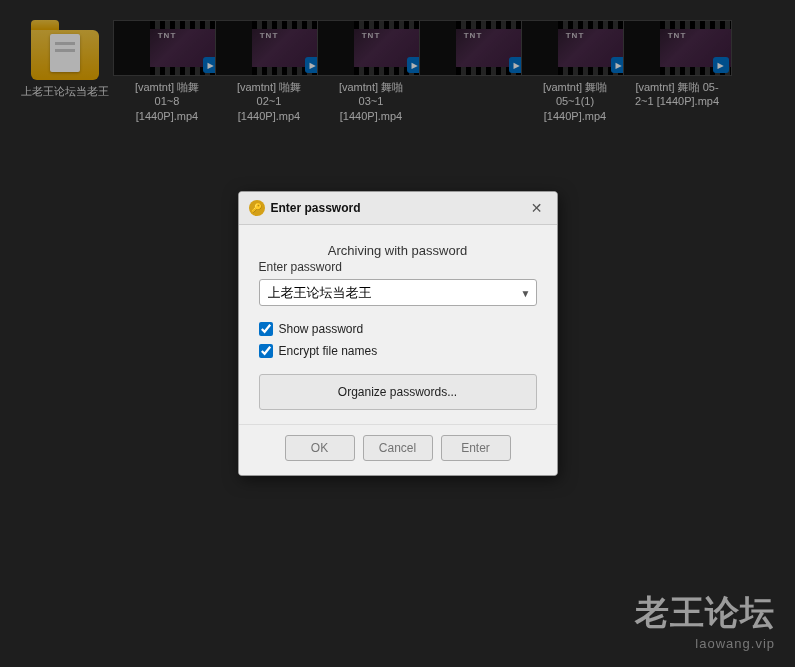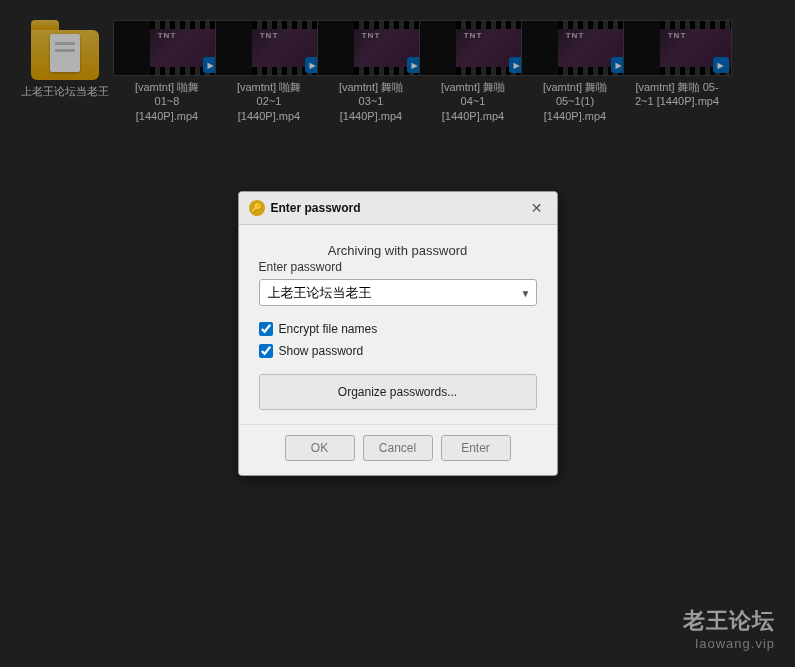--- a/index.html
+++ b/index.html
@@ -344,21 +344,21 @@
     
     .watermark {
       position: absolute;
       bottom: 16px;
       right: 20px;
       text-align: right;
       z-index: 5;
     }
 
     .watermark-main {
-      font-size: 22px;
+      font-size: 34px;
       font-weight: bold;
       color: #e0e0e0;
       letter-spacing: 1px;
     }
 
     .watermark-sub {
       font-size: 13px;
       color: #aaa;
       letter-spacing: 1px;
     }
@@ -416,21 +416,20 @@
 
   <div class="file-item">
     <div class="video-thumb">
       <div class="film-strip"></div>
       <div class="thumb-img">
         <span class="tnt-label">TNT</span>
       </div>
       <div class="film-strip-bottom"></div>
       <div class="play-btn"></div>
     </div>
-    <span class="file-item-label">[vamtnt] 舞啪 04~1 [1440P].mp4</span>
   </div>
 
   <div class="file-item">
     <div class="video-thumb">
       <div class="film-strip"></div>
       <div class="thumb-img">
         <span class="tnt-label">TNT</span>
       </div>
       <div class="film-strip-bottom"></div>
       <div class="play-btn"></div>
@@ -470,27 +469,27 @@
     <div class="dialog-body">
       <div class="dialog-heading">Archiving with password</div>
 
       <div class="field-label">Enter password</div>
       <div class="password-input-wrap">
         <input class="password-input" type="text" value="上老王论坛当老王" style="">
         <span class="input-dropdown-arrow">▼</span>
       </div>
 
       <div class="checkbox-row">
+        <input type="checkbox" id="show-pw" checked="" style="">
+        <label class="checkbox-label" for="show-pw">Show password</label>
+      </div>
+
+      <div class="checkbox-row">
         <input type="checkbox" id="enc-names" checked="" style="">
         <label class="checkbox-label" for="enc-names">Encrypt file names</label>
-      </div>
-
-      <div class="checkbox-row">
-        <input type="checkbox" id="show-pw" checked="" style="">
-        <label class="checkbox-label" for="show-pw">Show password</label>
       </div>
 
       <button class="organize-btn">Organize passwords...</button>
     </div>
 
     <div class="dialog-footer">
       <button class="footer-btn primary">OK</button>
       <button class="footer-btn">Cancel</button>
       <button class="footer-btn">Enter</button>
     </div>

